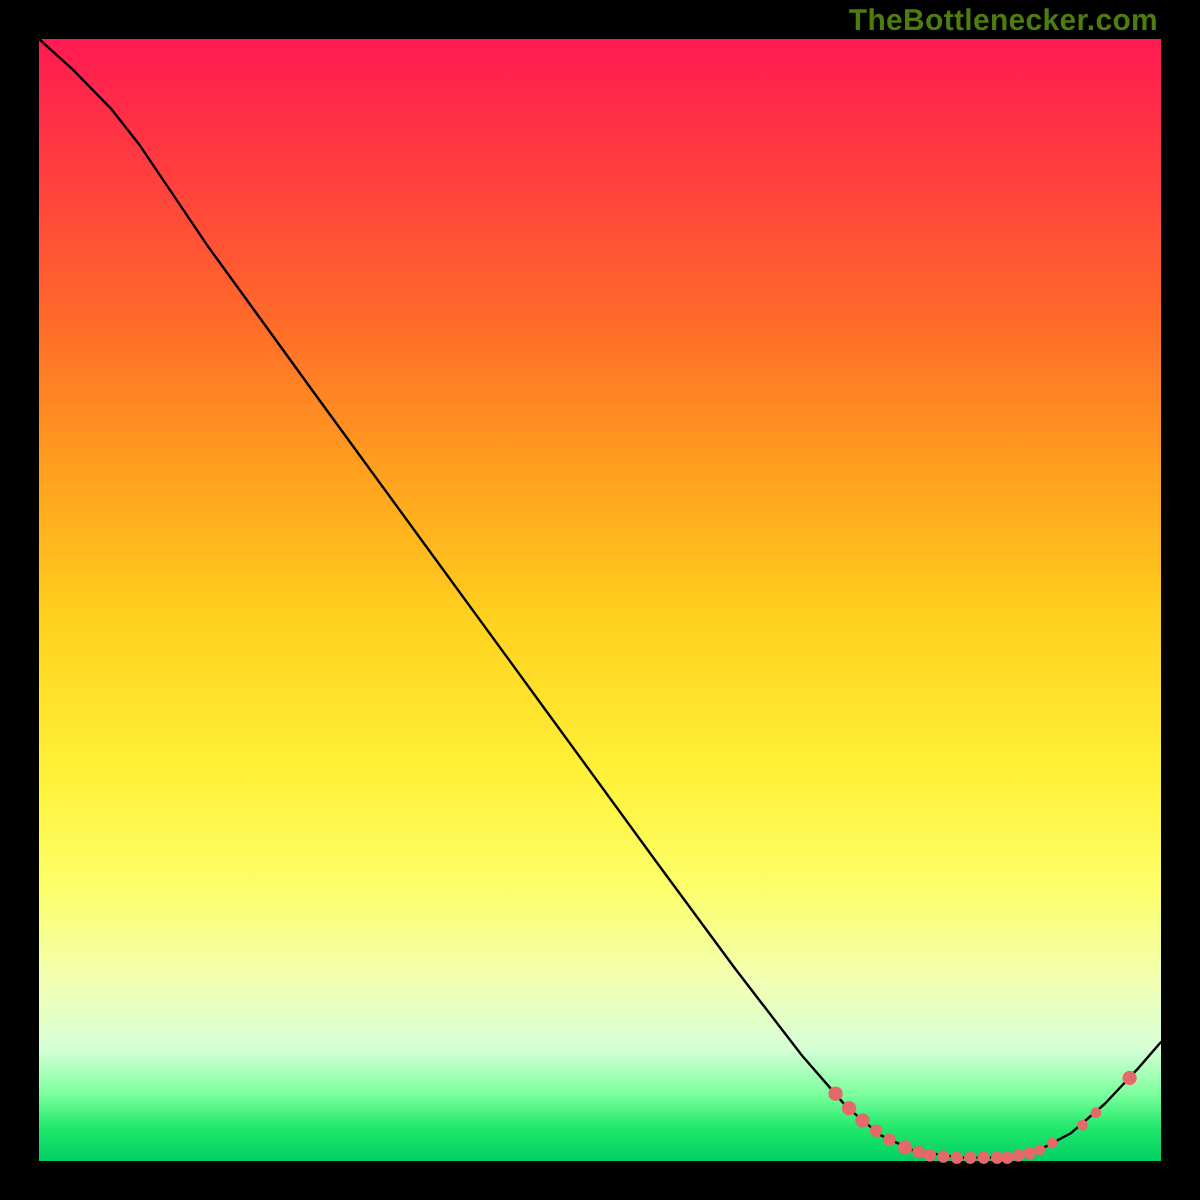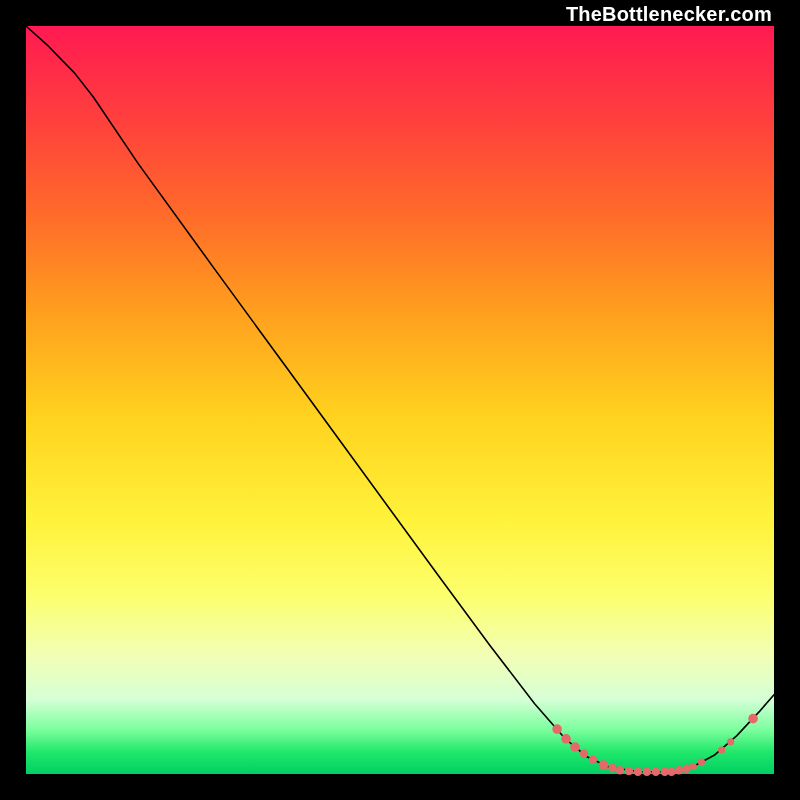--- a/index.html
+++ b/index.html
@@ -30,21 +30,21 @@
       #7dff9f 94%,
       #22e86b 97%,
       #00cf63 100%
     );
   }
   .attribution {
     position: absolute;
     top: 4px;
     right: 28px;
     font: 600 20px/1 "Arial", "Helvetica", sans-serif;
-    color: #ffffff;
+    color: #4d7c0f;
     letter-spacing: 0.2px;
   }
   svg.overlay {
     position: absolute;
     left: 26px;
     top: 26px;
     width: 748px;
     height: 748px;
     overflow: visible;
   }

